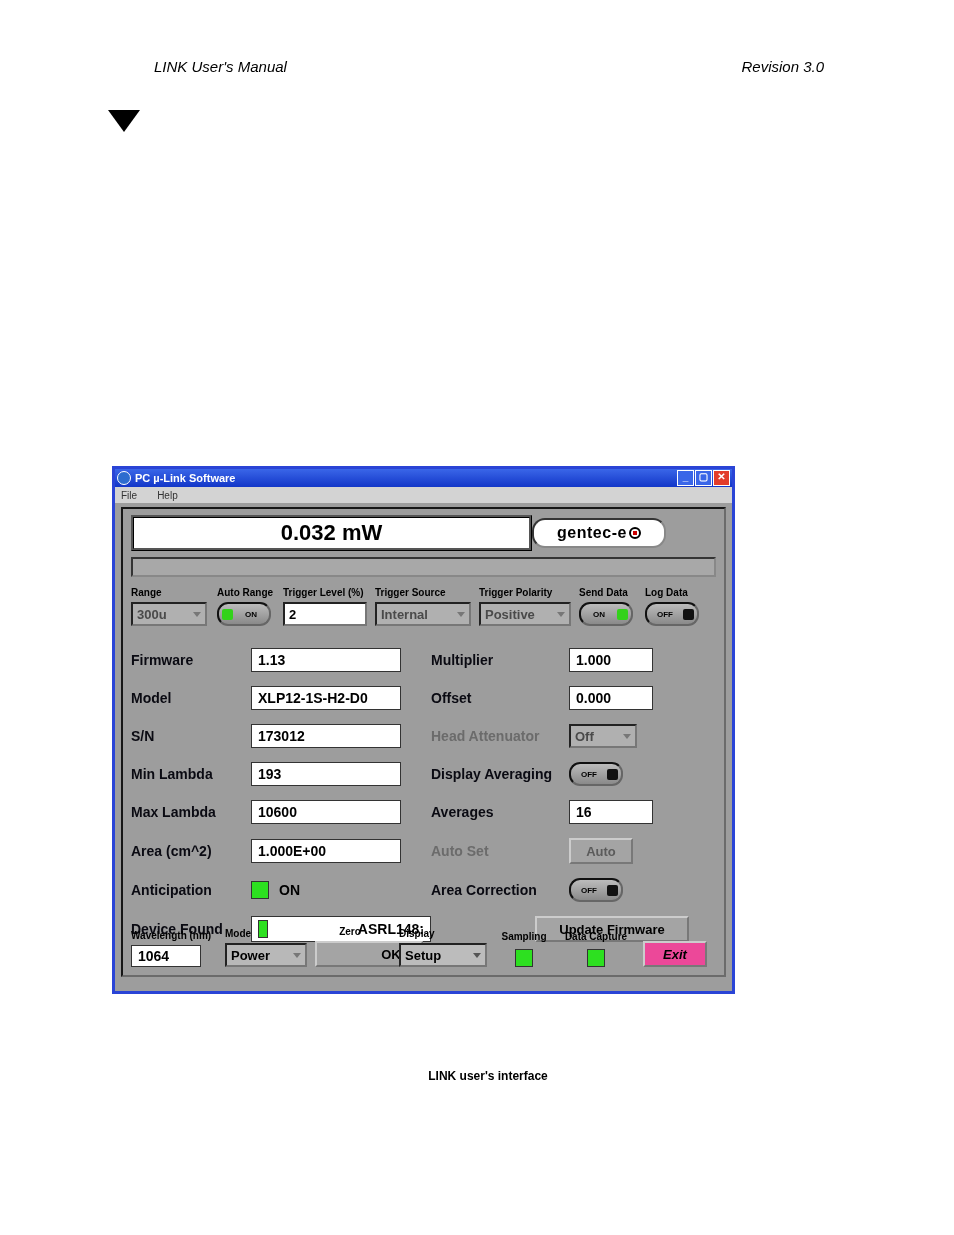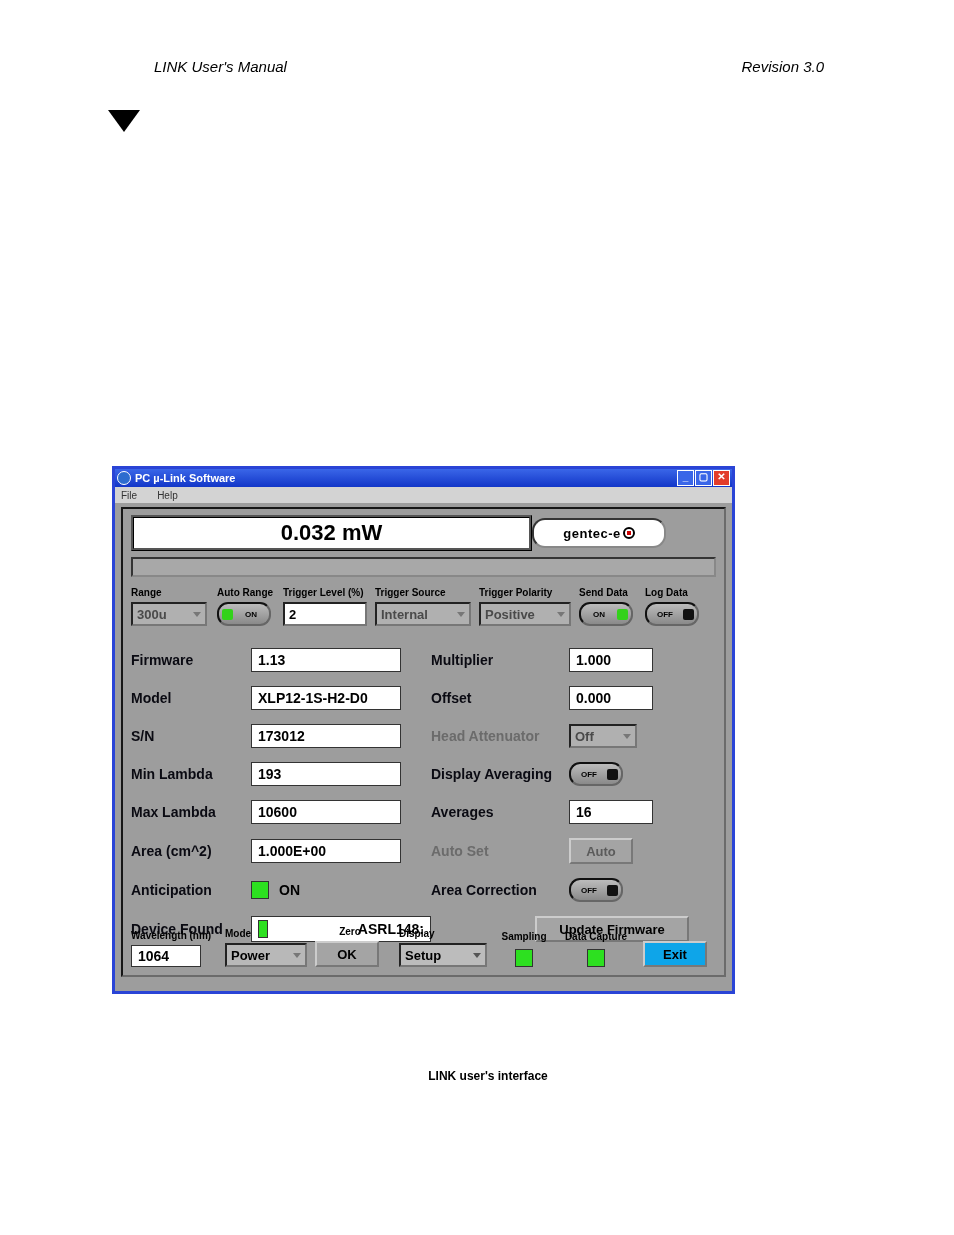--- a/index.html
+++ b/index.html
@@ -24,21 +24,21 @@
   .menubar{height:16px;background:#d3d3d3;display:flex;align-items:center;gap:20px;padding:0 6px;
     font-size:10px;color:#333;}
   .panel{margin:4px 6px 6px 6px;border:2px inset #6b6b6b;background:#9d9d9d;padding:6px 8px 8px 8px;
     height:470px;box-sizing:border-box;position:relative;}
 
   
   .disp-row{display:flex;align-items:center;}
   .big-read{flex:0 0 395px;height:30px;background:#fff;border:3px ridge #555;display:flex;
     align-items:center;justify-content:center;font-weight:bold;font-size:22px;}
   .logo{flex:0 0 130px;height:26px;background:#fff;border:2px inset #888;border-radius:13px;
-    display:flex;align-items:center;justify-content:center;font-weight:bold;font-size:13px;letter-spacing:.5px;}
+    display:flex;align-items:center;justify-content:center;font-weight:bold;font-size:16px;letter-spacing:.5px;}
   .logo .dot{width:8px;height:8px;border:2px solid #000;border-radius:50%;display:inline-block;margin-left:2px;
     background:radial-gradient(circle at 50% 50%,#c00 0 40%,transparent 41%);}
   .spacer-bar{margin-top:6px;height:16px;border:2px inset #888;background:#a8a8a8;}
 
   
   .ctl-row{display:flex;gap:14px;margin-top:10px;font-size:10px;font-weight:bold;color:#000;}
   .ctl{display:flex;flex-direction:column;gap:3px;}
   .ctl label{white-space:nowrap;height:12px;}
   .inset-box{height:20px;border:2px inset #777;background:#b0b0b0;color:#4a4a4a;font-weight:bold;
     font-size:13px;display:flex;align-items:center;padding:0 4px;}
@@ -66,22 +66,22 @@
     font-size:13px;display:flex;align-items:center;justify-content:center;}
   .btn3d.act{color:#000;}
   .anticip{display:flex;align-items:center;gap:10px;font-weight:bold;font-size:14px;color:#000;}
   .anticip .sq{width:16px;height:16px;background:#2de020;border:1px solid #333;}
   .device-row .sq{width:16px;height:16px;background:#2de020;border:1px solid #333;}
 
   .bottom-ctl{position:absolute;left:8px;right:8px;bottom:8px;display:flex;align-items:flex-end;gap:14px;
     font-size:10px;font-weight:bold;color:#000;}
   .bottom-ctl .ctl label{height:12px;}
   .sq-led{width:16px;height:16px;background:#2de020;border:1px solid #333;margin-top:3px;}
-  .okbtn{width:60px;}
-  .exitbtn{width:60px;background:#0ea5e9;color:#000;}
+  .okbtn{width:60px;padding-left:44px;}
+  .exitbtn{width:60px;background:#ec4899;color:#000;font-style:italic;}
   .setupdd{width:76px;justify-content:space-between;}
   .setupdd::after{content:"";width:0;height:0;border-left:4px solid transparent;
     border-right:4px solid transparent;border-top:5px solid #555;}
 
   .offdd{width:56px;}
   .offdd::after{content:"";width:0;height:0;border-left:4px solid transparent;
     border-right:4px solid transparent;border-top:5px solid #777;margin-left:6px;}
 
   .device-line{display:flex;align-items:center;height:24px;background:#fff;border:1px solid #333;
     font-weight:bold;font-size:14px;padding:0 6px;gap:90px;}

